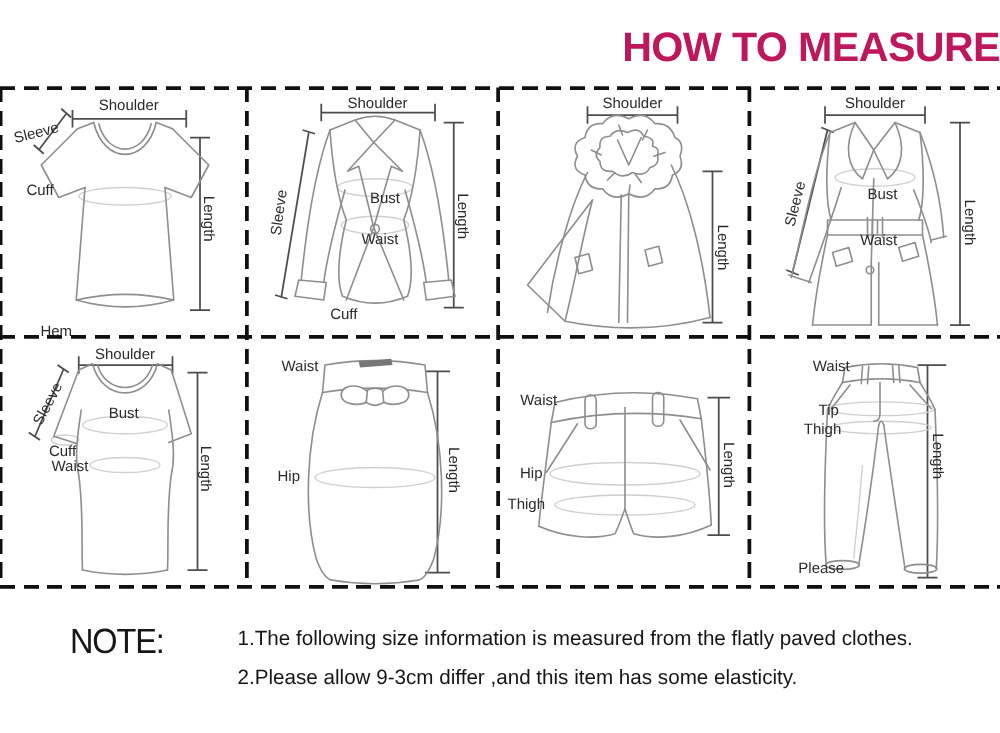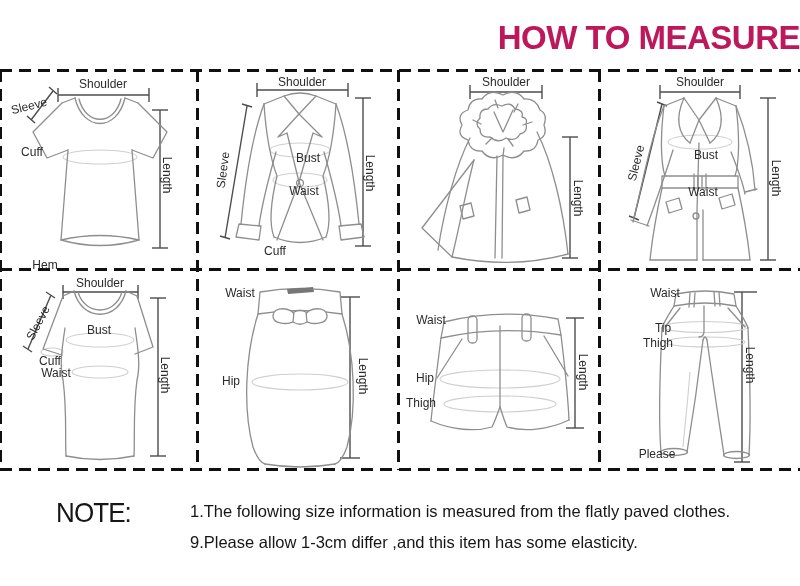--- a/index.html
+++ b/index.html
@@ -300,16 +300,16 @@
     <span class="lbl" style="left:65px;top:23px">Waist</span>
     <span class="lbl" style="left:63px;top:58px">Tip</span>
     <span class="lbl" style="left:58px;top:73px">Thigh</span>
     <span class="lbl" style="left:57px;top:184px">Please</span>
     <span class="lbl" style="left:150px;top:95px;--r:90deg">Length</span>
   </div>
 
   <div>
     <div class="note-label">NOTE:</div>
     <div class="note-line l1">1.The following size information is measured from the flatly paved clothes.</div>
-    <div class="note-line l2">9.Please allow 1-3cm differ ,and this item has some elasticity.</div>
+    <div class="note-line l2">2.Please allow 9-3cm differ ,and this item has some elasticity.</div>
   </div>
 
 </div>
 
 </body></html>

